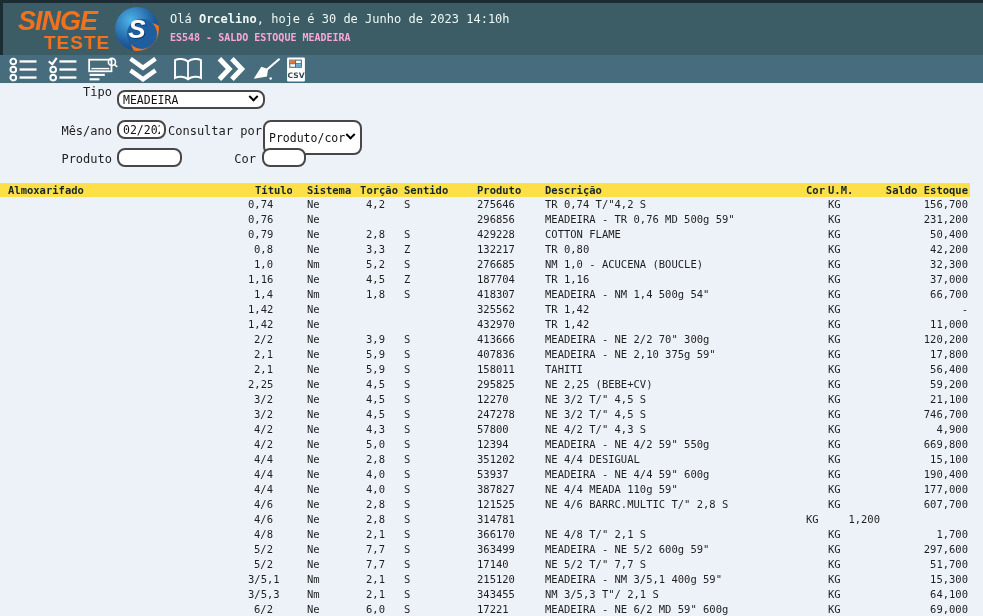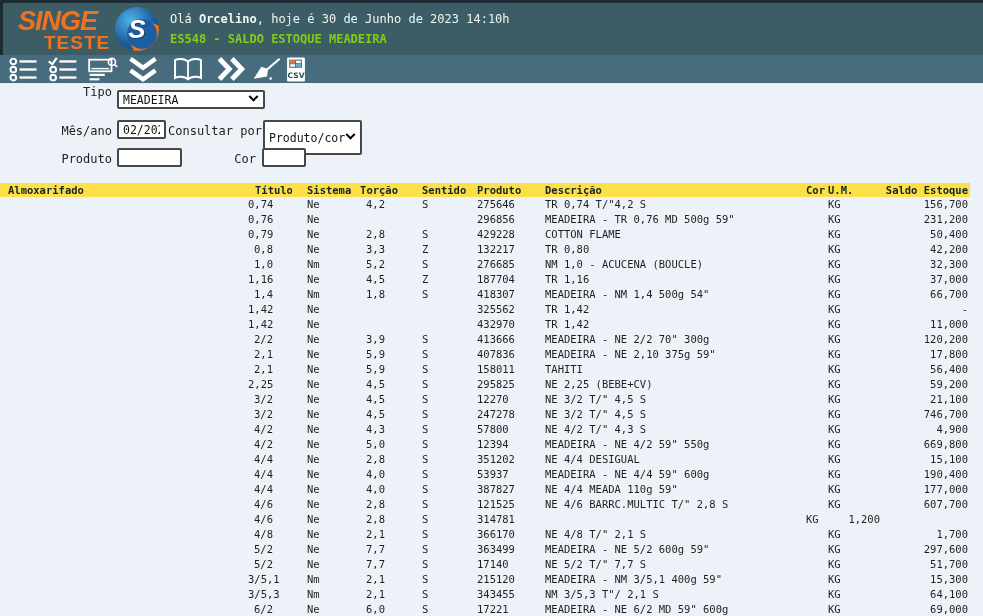--- a/index.html
+++ b/index.html
@@ -42,33 +42,33 @@
     border-radius:50%; background:#1e5d9e;
   }
   .brand-badge .s-glyph {
     position:absolute; left:0; top:0; width:44px; height:44px; z-index:2;
     display:flex; align-items:center; justify-content:center;
     font-family:"Liberation Sans", sans-serif; font-weight:bold; font-style:italic;
     font-size:26px; color:#ffffff; text-shadow:1px 1px 0 #0c3c6e;
   }
   .greeting { position:absolute; left:167px; top:9px; font-size:12px; color:#eef8f4; white-space:nowrap; }
   .greeting b { font-weight:bold; }
-  .screen-title { position:absolute; left:167px; top:29px; font-size:12px; font-weight:bold; color:#84cc16; white-space:nowrap; }
+  .screen-title { position:absolute; left:167px; top:29px; font-size:10px; font-weight:bold; color:#f9a8d4; white-space:nowrap; }
   
   .toolbar {
     position:absolute; left:0; top:55px; width:983px; height:29px;
     background:#476c7d; border-bottom:1px solid #e6eef4;
   }
   .tool-btn { position:absolute; top:2px; height:25px; cursor:pointer; display:block; }
   .tool-btn svg { display:block; height:25px; }
   
   .form-area { position:absolute; left:0; top:85px; width:983px; height:95px; font-size:12px; }
   .f-label { position:absolute; text-align:right; white-space:nowrap; color:#222; }
   .f-box {
-    position:absolute; background:#ffffff; border:2px solid #474747; border-radius:2px;
+    position:absolute; background:#ffffff; border:2px solid #474747; border-radius:8px;
     font-family:"DejaVu Sans Mono", monospace; font-size:11.5px; color:#111;
     display:flex; align-items:center; padding:0 4px;
   }
   input.f-box { outline:none; }
   .f-select { justify-content:space-between; cursor:pointer; }
   .chev { width:7px; height:7px; border-right:2px solid #000; border-bottom:2px solid #000;
           transform:rotate(45deg) translate(-2px,-2px); flex:none; margin-right:2px; }
   
   .stock-table { position:absolute; left:0; top:183px; width:970px; }
   .t-row {
@@ -77,21 +77,21 @@
     font-size:10.5px; line-height:15px; height:15px; white-space:nowrap;
   }
   .t-head { background:#fde047; font-weight:bold; height:14px; line-height:14px; color:#15262b; }
   .c { overflow:hidden; }
   .h-almox, .v-almox { padding-left:8px; }
   .h-titulo { padding-left:7px; }
   .v-titulo { text-align:right; padding-right:19px; }
   .h-sistema, .v-sistema { padding-left:15px; }
   .h-torcao { text-align:right; }
   .v-torcao { text-align:center; padding-right:7px; }
-  .h-sentido, .v-sentido { padding-left:6px;margin-left:18px; }
+  .h-sentido, .v-sentido { padding-left:6px; }
   .h-saldo, .v-saldo { text-align:right; padding-right:2px; }
 </style>
 </head>
 <body>
 
 <div class="top-edge"></div>
 
 <div class="app-header">
   <div class="brand">
     <div class="brand-singe">SINGE</div>

